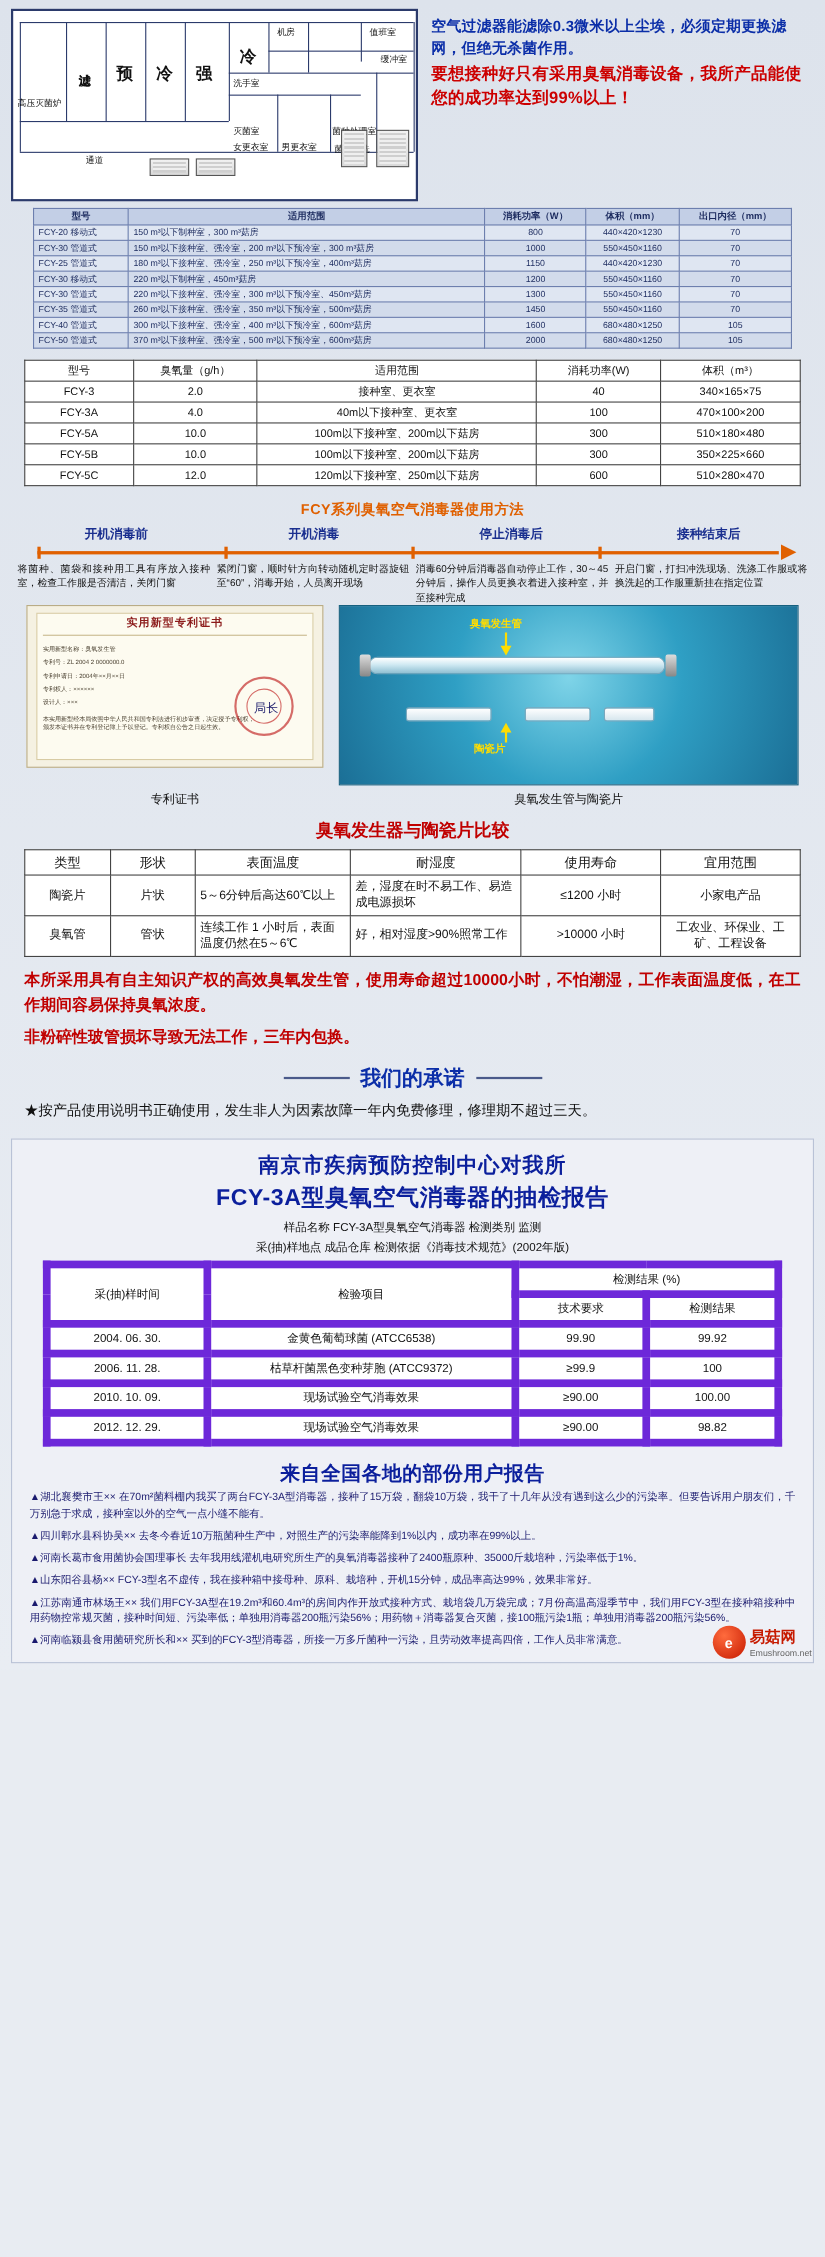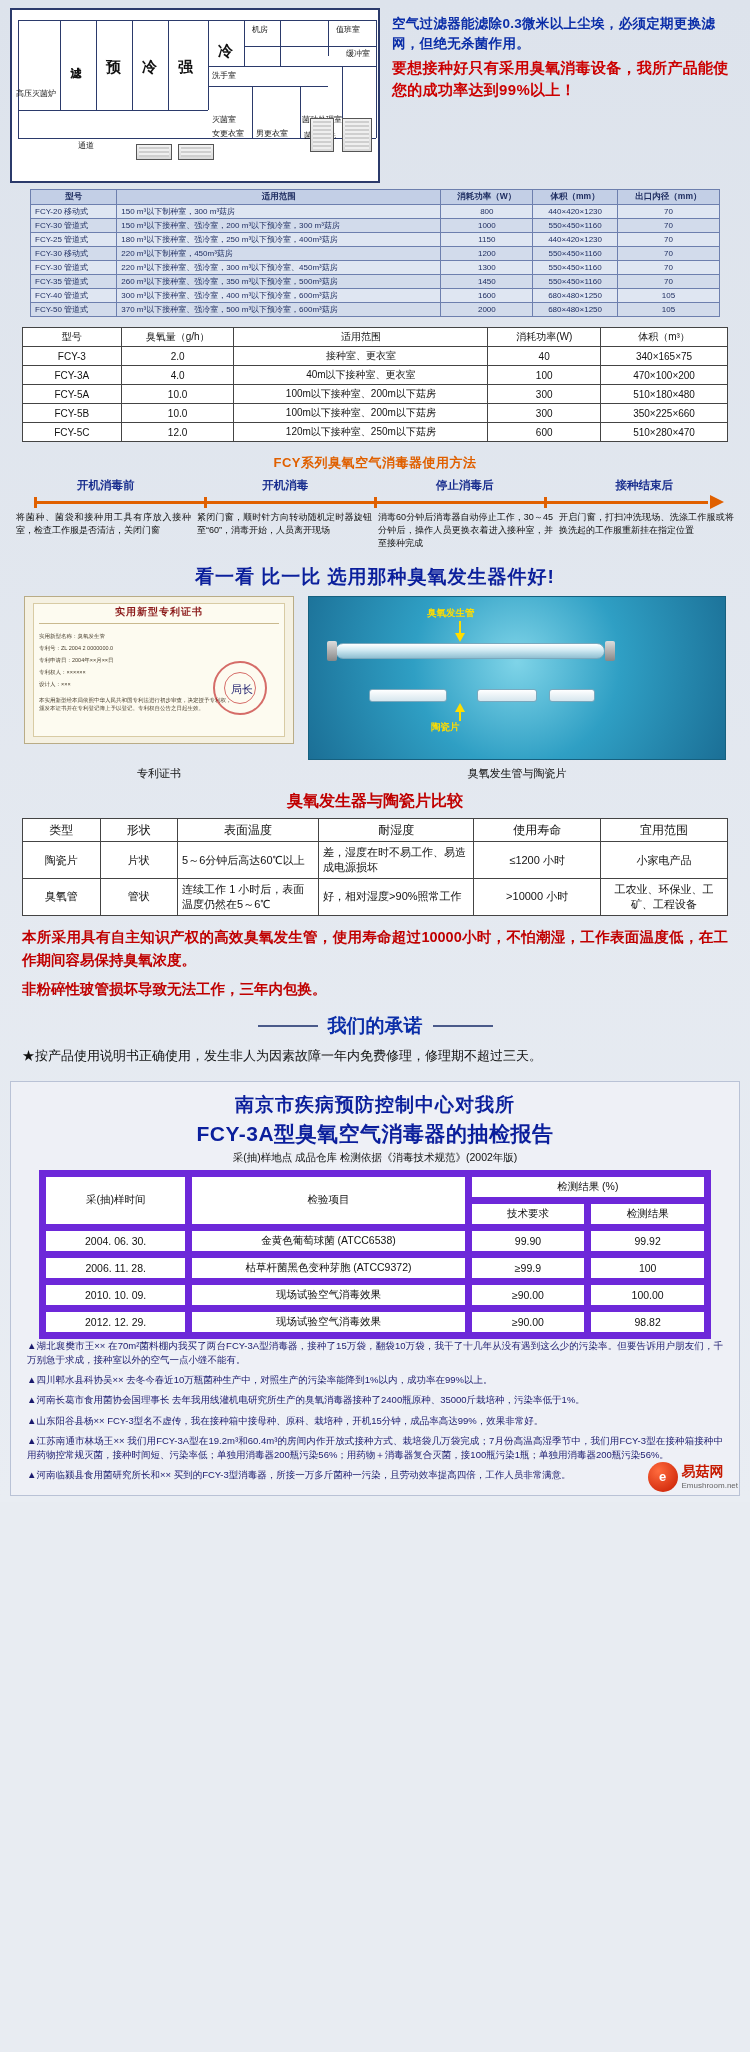--- a/index.html
+++ b/index.html
@@ -330,21 +330,20 @@
       <div class="head"></div>
     </div>
     <div class="usage-body">
       <div>将菌种、菌袋和接种用工具有序放入接种室，检查工作服是否清洁，关闭门窗</div>
       <div>紧闭门窗，顺时针方向转动随机定时器旋钮至“60”，消毒开始，人员离开现场</div>
       <div>消毒60分钟后消毒器自动停止工作，30～45分钟后，操作人员更换衣着进入接种室，并至接种完成</div>
       <div>开启门窗，打扫冲洗现场、洗涤工作服或将换洗起的工作服重新挂在指定位置</div>
     </div>
   </div>
 
-  <div class="cmp-banner">看一看 比一比 选用那种臭氧发生器件好!</div>
 
   <div class="imgs">
     <div class="cert">
       <div class="cert-inner"></div>
       <div class="cert-title">实用新型专利证书</div>
       <div class="cert-sub"></div>
       <div class="cert-row" style="top:36px;">实用新型名称：臭氧发生管</div>
       <div class="cert-row" style="top:48px;">专利号：ZL 2004 2 0000000.0</div>
       <div class="cert-row" style="top:60px;">专利申请日：2004年××月××日</div>
       <div class="cert-row" style="top:72px;">专利权人：××××××</div>
@@ -414,20 +413,21 @@
   <div class="promise">
     <div class="ln"></div>
     <div class="tx">我们的承诺</div>
     <div class="ln"></div>
   </div>
   <div class="blkp">★按产品使用说明书正确使用，发生非人为因素故障一年内免费修理，修理期不超过三天。</div>
 
   <div class="report">
     <div class="rep-h1">南京市疾病预防控制中心对我所</div>
     <div class="rep-h2">FCY-3A型臭氧空气消毒器的抽检报告</div>
+    <div class="rep-meta">样品名称  FCY-3A型臭氧空气消毒器      检测类别  监测</div>
     <div class="rep-meta" style="margin-top:1px;">采(抽)样地点  成品仓库      检测依据《消毒技术规范》(2002年版)</div>
 
     <div class="tbl4-wrap">
       <table class="tbl4">
         <thead>
           <tr>
             <th rowspan="2" style="width:22%">采(抽)样时间</th>
             <th rowspan="2" style="width:42%">检验项目</th>
             <th colspan="2">检测结果 (%)</th>
           </tr>
@@ -458,20 +458,21 @@
           <tr>
               <td>2012. 12. 29.</td>
               <td>现场试验空气消毒效果</td>
               <td>≥90.00</td>
               <td>98.82</td>
             </tr>
         </tbody>
       </table>
     </div>
 
+    <div class="rep-h3">来自全国各地的部份用户报告</div>
     <div class="users">
       <div class="user-item">▲湖北襄樊市王××  在70m²菌料棚内我买了两台FCY-3A型消毒器，接种了15万袋，翻袋10万袋，我干了十几年从没有遇到这么少的污染率。但要告诉用户朋友们，千万别急于求成，接种室以外的空气一点小缝不能有。</div>
       <div class="user-item">▲四川郫水县科协吴××  去冬今春近10万瓶菌种生产中，对照生产的污染率能降到1%以内，成功率在99%以上。</div>
       <div class="user-item">▲河南长葛市食用菌协会国理事长   去年我用线灌机电研究所生产的臭氧消毒器接种了2400瓶原种、35000斤栽培种，污染率低于1%。</div>
       <div class="user-item">▲山东阳谷县杨××  FCY-3型名不虚传，我在接种箱中接母种、原科、栽培种，开机15分钟，成品率高达99%，效果非常好。</div>
       <div class="user-item">▲江苏南通市林场王××  我们用FCY-3A型在19.2m³和60.4m³的房间内作开放式接种方式、栽培袋几万袋完成；7月份高温高湿季节中，我们用FCY-3型在接种箱接种中用药物控常规灭菌，接种时间短、污染率低；单独用消毒器200瓶污染56%；用药物＋消毒器复合灭菌，接100瓶污染1瓶；单独用消毒器200瓶污染56%。</div>
       <div class="user-item">▲河南临颍县食用菌研究所长和××  买到的FCY-3型消毒器，所接一万多斤菌种一污染，且劳动效率提高四倍，工作人员非常满意。</div>
     </div>
   </div>
 

